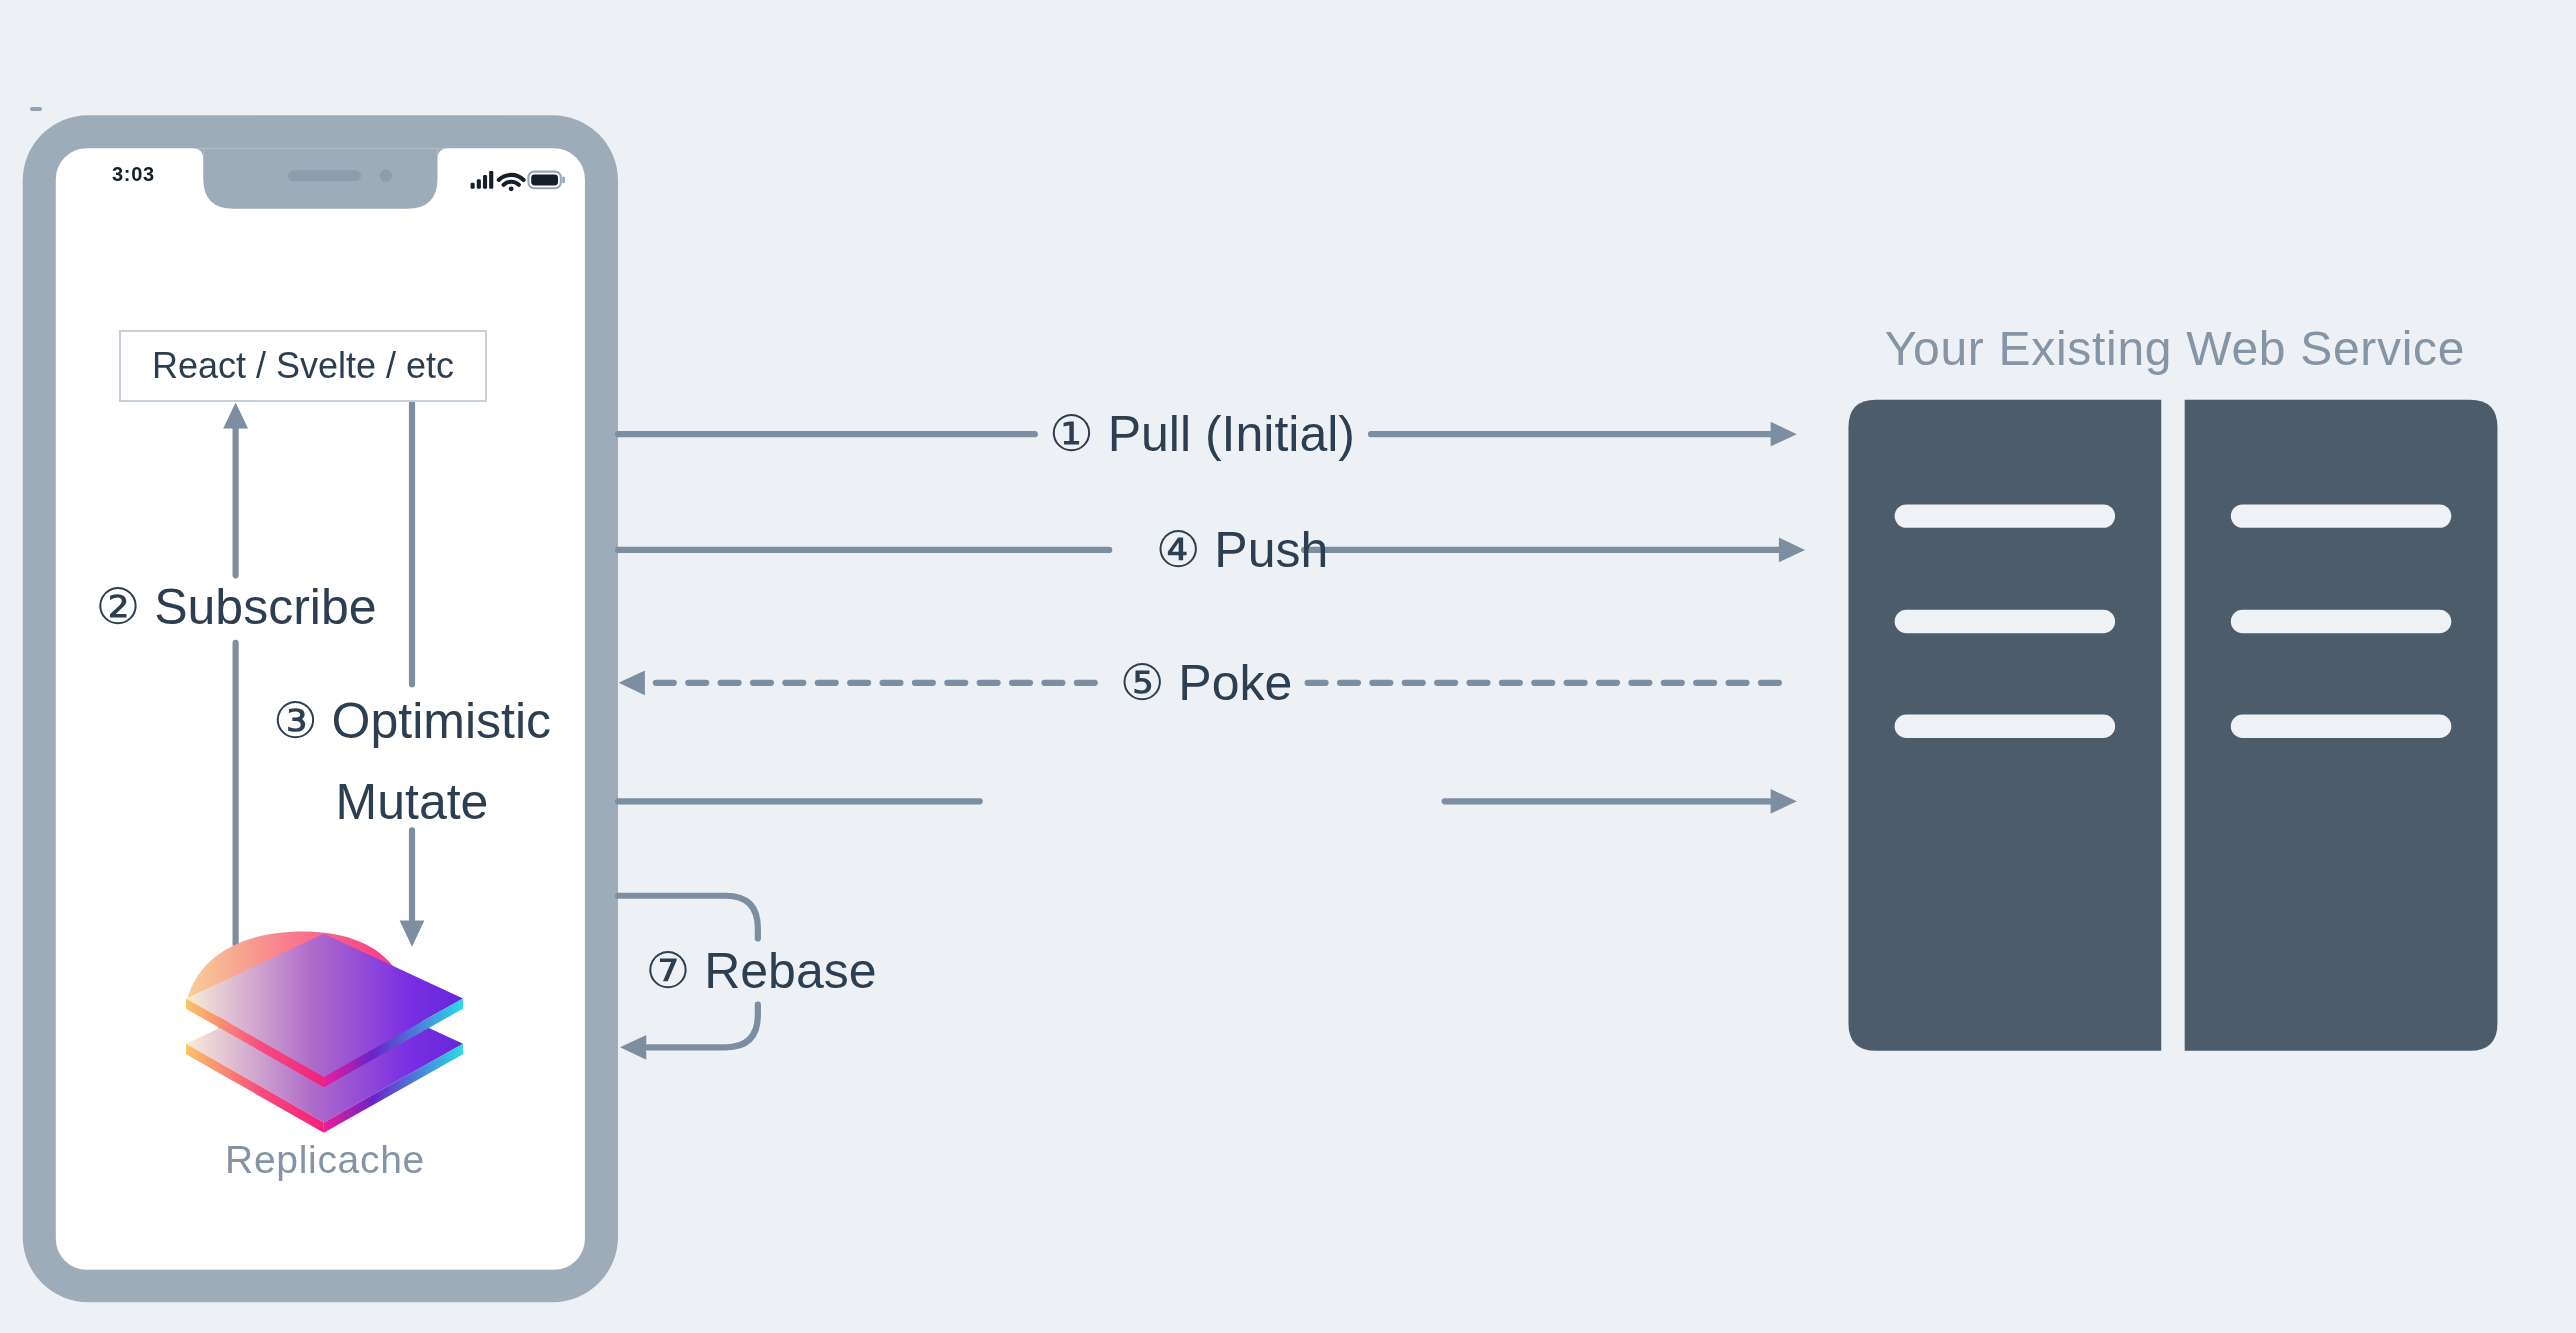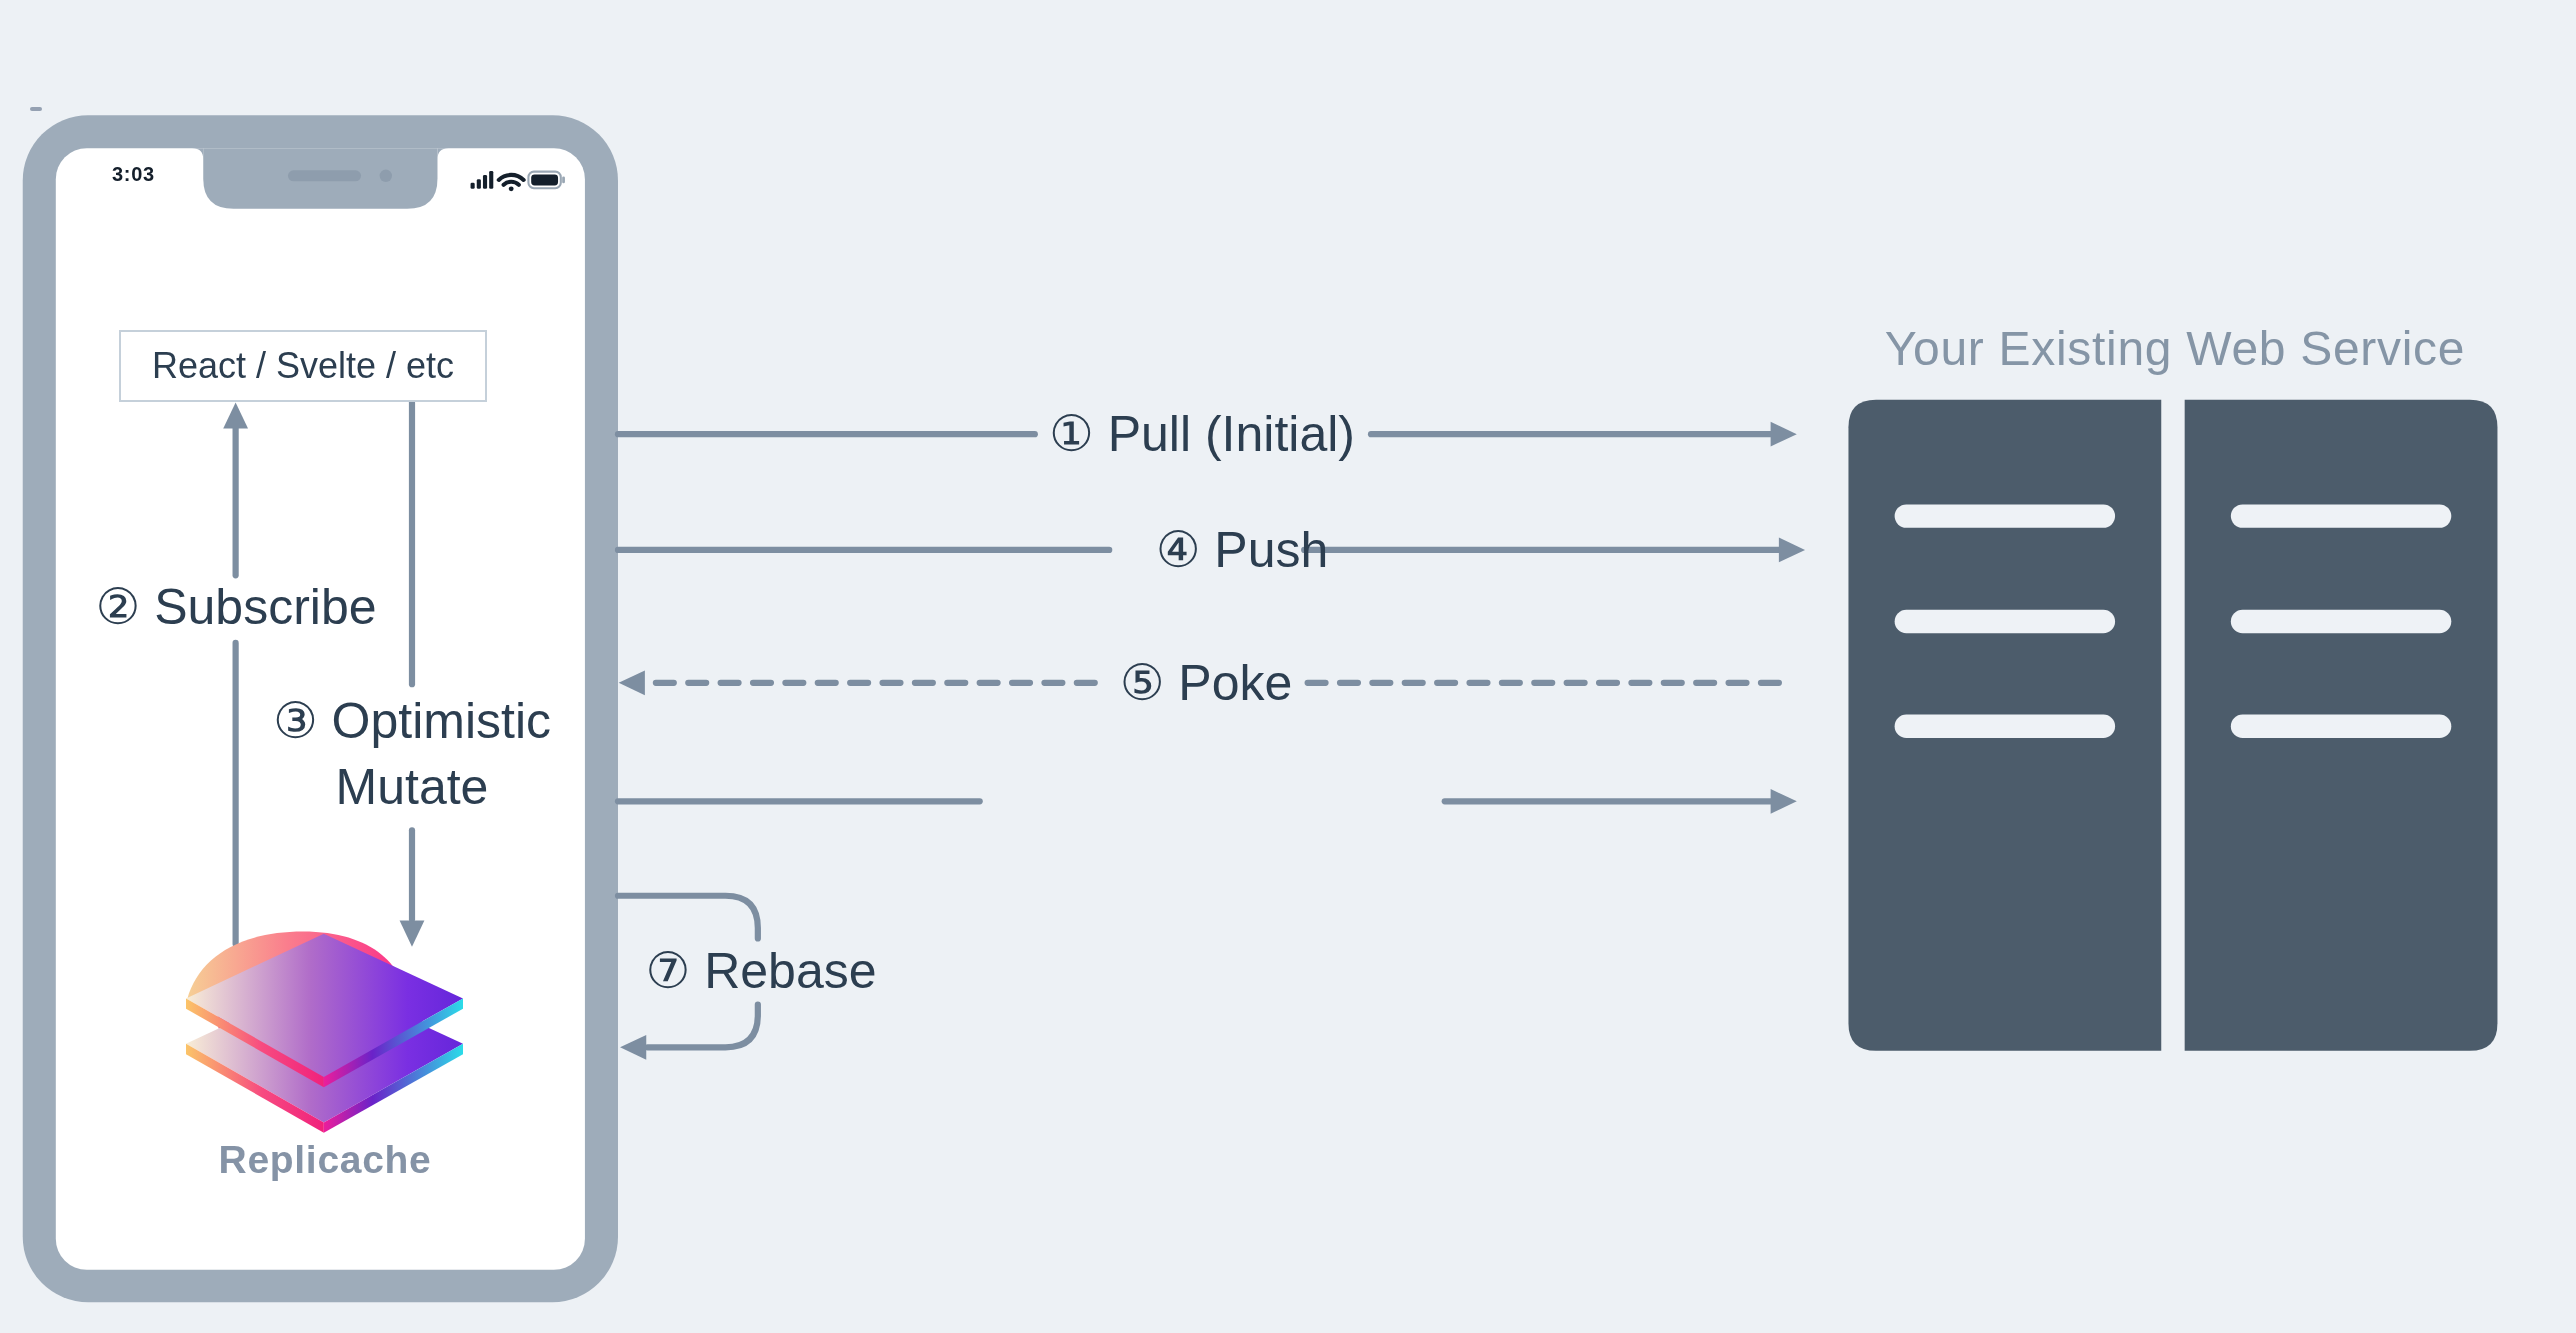--- a/index.html
+++ b/index.html
@@ -23,32 +23,32 @@
     width:2576px;height:1334px;
     background:var(--bg);
     font-family:"Liberation Sans","DejaVu Sans",sans-serif;
     overflow:hidden;
   }
   .stage svg{position:absolute;left:0;top:0;}
   .txt{position:absolute;transform:translate(-50%,-50%);white-space:nowrap;}
   .section-title{font-size:48px;font-weight:500;color:var(--title-gray);letter-spacing:0.7px;}
   .flow-label{font-size:50px;font-weight:400;color:var(--dark-text);letter-spacing:0;}
   .flow-label-2line{text-align:center;line-height:66px;}
-  .flow-label-2line span{display:block;}
+  .flow-label-2line span{display:block;margin-top:15px;}
   .framework-box{
     position:absolute;left:119px;top:330px;width:368px;height:72px;
     background:var(--screen);border:2.1px solid var(--box-border);
     box-sizing:border-box;display:flex;align-items:center;justify-content:center;
     font-size:36px;color:var(--dark-text);
   }
   .status-time{
     position:absolute;left:112px;top:163px;
     font-size:20px;font-weight:700;color:var(--status-dark);letter-spacing:0.7px;
   }
-  .logo-caption{font-size:39px;color:var(--caption-gray);letter-spacing:0.7px;font-weight:bold;}
+  .logo-caption{font-size:39px;color:var(--caption-gray);letter-spacing:0.7px;}
   .corner-dash{
     position:absolute;left:30px;top:107px;width:12.4px;height:4.1px;border-radius:2.1px;
     background:var(--caption-gray);opacity:.85;
   }
 </style>
 </head>
 <body>
 
 <div class="stage">
 

